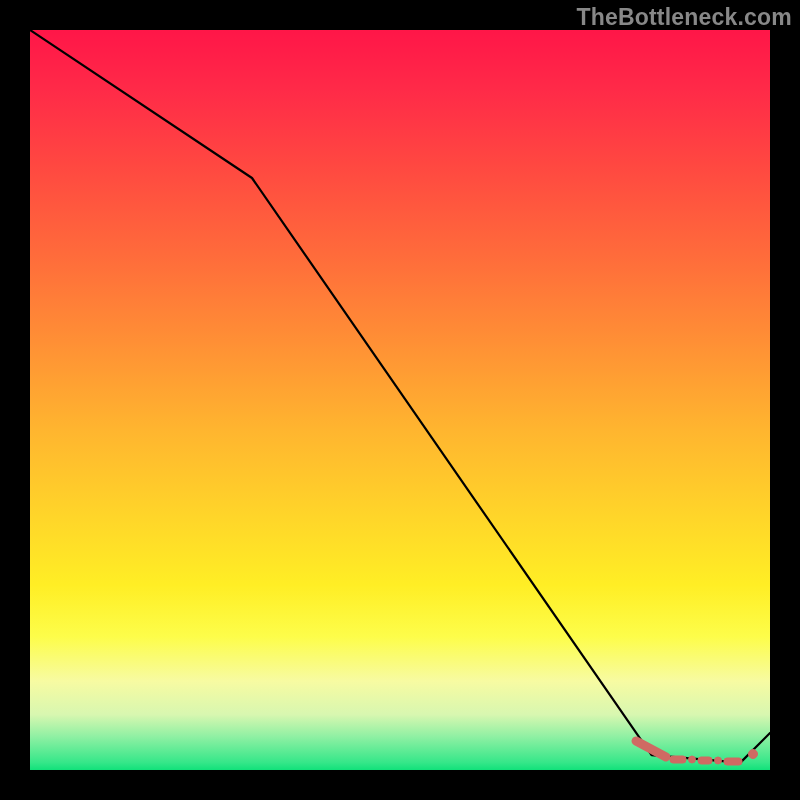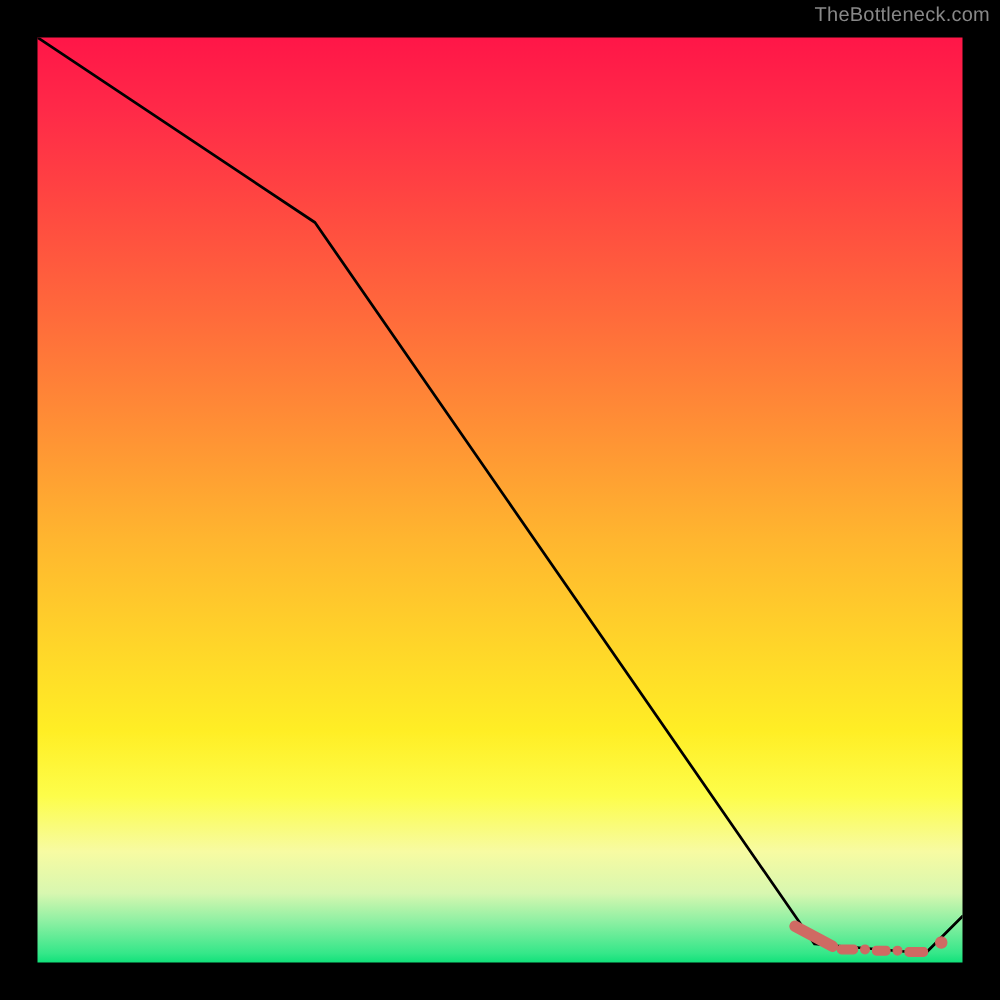--- a/index.html
+++ b/index.html
@@ -51,23 +51,24 @@
     inset: 0;
     width: 100%;
     height: 100%;
     display: block;
   }
   .watermark {
     position: absolute;
     top: 4px;
     right: 8px;
     color: #888888;
-    font-size: 16px;
+    font-size: 23px;
     letter-spacing: 0.2px;
     user-select: none;
+    font-weight: bold;
   }
 </style>
 </head>
 <body>
 
 <div class="stage">
 
   <div class="plot">
     <div class="gradient"></div>
 

